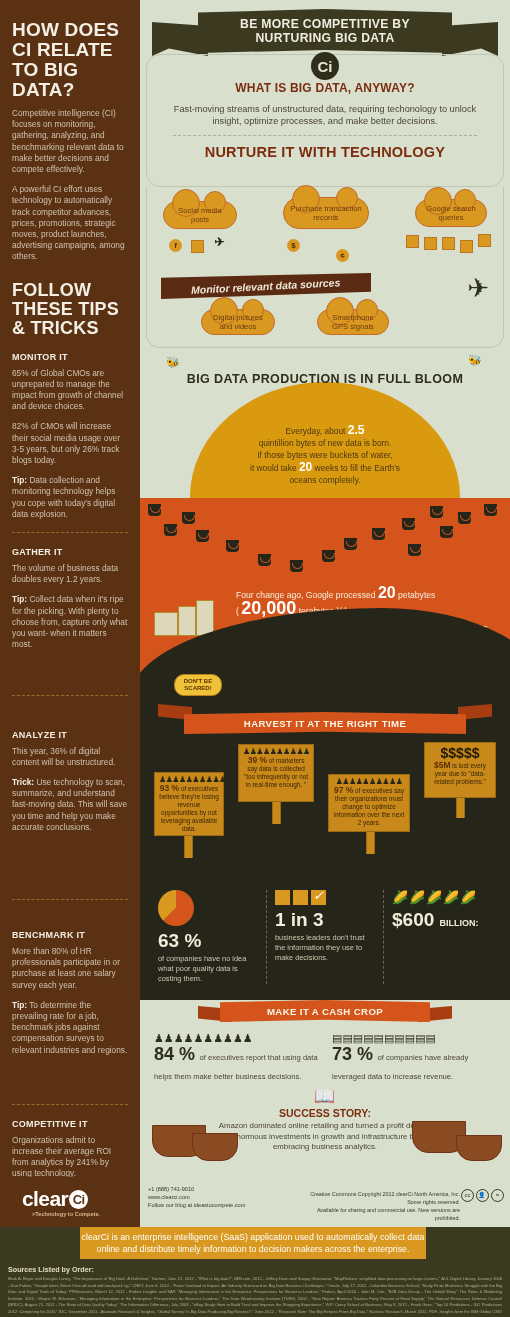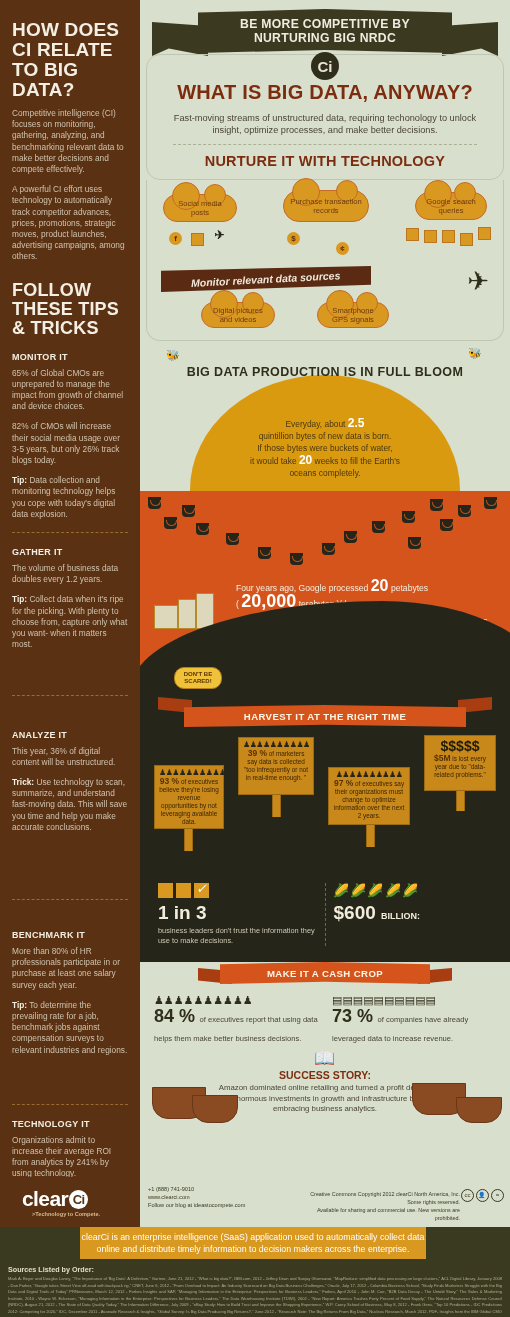--- a/index.html
+++ b/index.html
@@ -27,21 +27,21 @@
   .rib{position:absolute;left:58px;right:58px;top:9px;height:44px;background:#3b3a20;
        clip-path:polygon(0 8%,50% 0,100% 8%,100% 100%,50% 93%,0 100%);
        display:flex;align-items:center;justify-content:center;text-align:center;}
   .rib span{color:#f0ece0;font-size:12.2px;font-weight:bold;line-height:14px;letter-spacing:.3px;}
 
   .cibadge{position:absolute;left:50%;transform:translateX(-50%);top:52px;width:28px;height:28px;border-radius:50%;
            background:#2f2e1b;color:#e9e4d6;font-size:15px;font-weight:bold;display:flex;align-items:center;justify-content:center;z-index:4;}
 
   .roundbox{position:relative;margin:-8px 6px 0 6px;border:1px solid #bfc7b0;border-radius:14px;border-top-color:#bfc7b0;
             padding:26px 16px 10px 16px;text-align:center;}
-  .q-title{color:#7c2d10;font-size:20px;font-weight:bold;letter-spacing:.2px;margin:0 0 4px 0;}
+  .q-title{color:#7c2d10;font-size:12px;font-weight:bold;letter-spacing:.2px;margin:0 0 4px 0;}
   .q-sub{color:#4b4535;font-size:9.2px;line-height:12px;margin:8px;}
 
   .sec-title{color:#7c2d10;font-size:14.5px;font-weight:bold;text-align:center;margin:12px 0 6px 0;letter-spacing:.2px;}
   .dashrow{border-top:1px dashed #a9b195;margin:8px 10px;}
 
   
   .cloudzone{position:relative;height:160px;margin:0 6px;border:1px solid #bfc7b0;border-top:0;border-radius:0 0 14px 14px;}
   .cloud{position:absolute;background:#d9981f;border:1.5px solid #c56a28;border-radius:22px;color:#6b3a10;
          font-size:7.6px;line-height:9px;text-align:center;display:flex;align-items:center;justify-content:center;padding:0 6px;box-sizing:border-box;}
   .cloud:before,.cloud:after{content:"";position:absolute;background:#d9981f;border:1.5px solid #c56a28;border-radius:50%;}
@@ -178,45 +178,45 @@
 
     <div class="side-sec" style="margin-top:30px">
       <div class="side-h">BENCHMARK IT</div>
       <p class="side-p">More than 80% of HR professionals participate in or purchase at least one salary survey each year.</p>
       <p class="side-p"><b class="hl">Tip:</b>
         <span>To determine the prevailing rate for a job, benchmark jobs against compensation surveys to relevant industries and regions.</span></p>
     </div>
     <div class="dash" style="margin-top:48px"></div>
 
     <div class="side-sec" style="margin-top:14px">
-      <div class="side-h">TECHNOLOGY IT</div>
+      <div class="side-h">COMPETITIVE IT</div>
       <p class="side-p">Organizations admit to increase their average ROI from analytics by 241% by using technology.</p>
       <p class="side-p"><b class="hl">Trick:</b>
         <span>Manage an opportunity funnel and tie wining projects, decisions, and contracts back to your technology to show an increasing ROI.</span></p>
     </div>
     <div class="dash" style="margin-top:22px"></div>
   </div>
 
   <div class="main">
 
     <div class="ribbon-wrap">
       <div class="rib-tail l"></div>
       <div class="rib-tail r"></div>
       <div class="rib">
         <span><span>BE MORE COMPETITIVE BY</span><br>
-              <span>NURTURING BIG NRDC</span></span>
+              <span>NURTURING BIG DATA</span></span>
       </div>
       <div class="cibadge">Ci</div>
     </div>
 
     <div class="roundbox">
       <div class="q-title">WHAT IS BIG DATA, ANYWAY?</div>
       <p class="q-sub">Fast-moving streams of unstructured data, requiring techonology to unlock insight, optimize processes, and make better decisions.</p>
       <div class="dashrow"></div>
-      <div class="sec-title" style="margin:4px 0 0 0">NURTURE IT WITH TECHNOLOGY</div>
+      <div class="sec-title" style="margin:4px 0 16px 0">NURTURE IT WITH TECHNOLOGY</div>
     </div>
 
     <div class="cloudzone">
       <div class="cloud" style="left:16px;top:14px;width:74px;height:28px;">
         <span>Social media posts</span>
       </div>
       <div class="ic" style="left:22px;top:52px;">f</div>
       <div class="sq" style="left:44px;top:53px;"></div>
       <div class="ic" style="left:66px;top:48px;background:transparent;color:#26251a;font-size:12px;">✈</div>
 
@@ -274,21 +274,21 @@
       <div class="bucket" style="left:204px;top:40px"></div>
       <div class="bucket" style="left:232px;top:30px"></div>
       <div class="bucket" style="left:262px;top:20px"></div>
       <div class="bucket" style="left:290px;top:8px"></div>
       <div class="bucket" style="left:318px;top:14px"></div>
       <div class="bucket" style="left:344px;top:6px"></div>
       <div class="bucket" style="left:300px;top:28px"></div>
       <div class="bucket" style="left:268px;top:46px"></div>
 
       <div class="fieldtxt" style="left:96px;top:88px;">
-        <span>Four years ago, Google processed </span><span class="bigw">20</span><span> petabytes</span><br>
+        <span>Four change ago, Google processed </span><span class="bigw">20</span><span> petabytes</span><br>
         <span>( </span><span class="bigw" style="font-size:18px">20,000</span><span> terabytes )/day.</span>
       </div>
       <div class="fieldtxt" style="left:228px;top:124px;">
         <span>Today, Google Street View cars</span><br>
         <span>collect </span><span class="bigw">20</span><span> petabytes of</span><br>
         <span>images alone.</span>
       </div>
 
       <div class="barn">
         <div class="barnb" style="left:0;top:12px;width:22px;height:22px"></div>
@@ -331,20 +331,25 @@
 
       <div class="sign" style="left:284px;top:44px;width:72px;height:56px;">
         <div style="font-size:14px;font-weight:bold;color:#1d1a08;line-height:15px;">$$$$$</div>
         <div><span class="num">$5M</span>
           <span>is lost every year due to "data-related problems."</span></div>
       </div>
       <div class="signpost" style="left:316px;top:100px;height:20px;"></div>
     </div>
 
     <div class="stats">
+      <div class="stat">
+        <div class="pie"></div>
+        <div class="n">63 %</div>
+        <div class="d">of companies have no idea what poor quality data is costing them.</div>
+      </div>
       <div class="stat">
         <div class="chk">
             <i></i>
             <i></i>
             <i style="position:relative">
           <span style="position:absolute;left:2px;top:-1px;color:#fff;font-size:13px;line-height:13px;">✓</span>
             </i>
           </div>
         <div class="n">1 in 3</div>
         <div class="d">business leaders don't trust the information they use to make decisions.</div>

